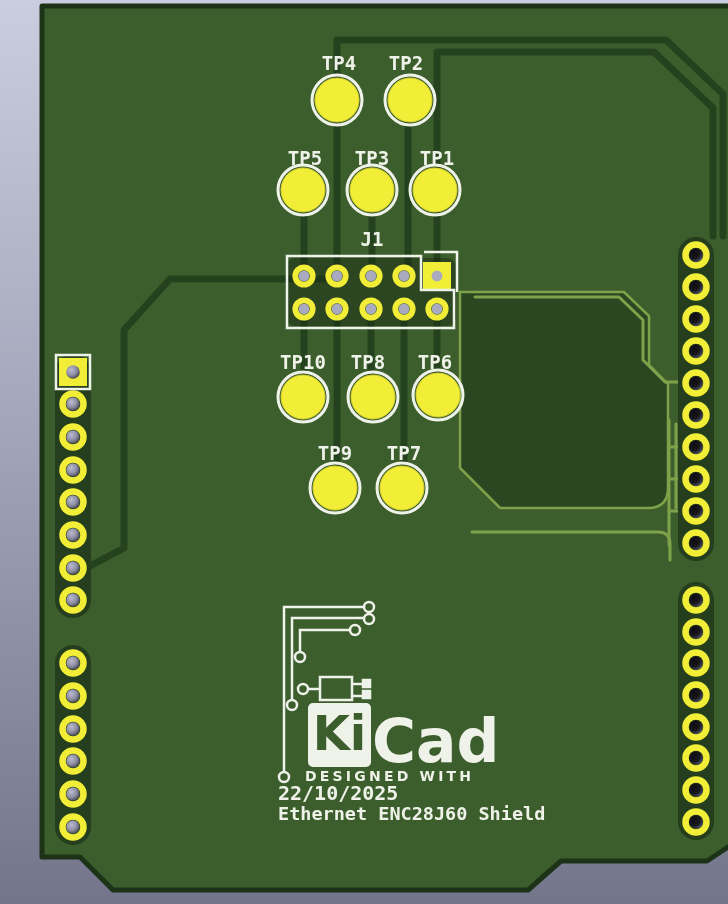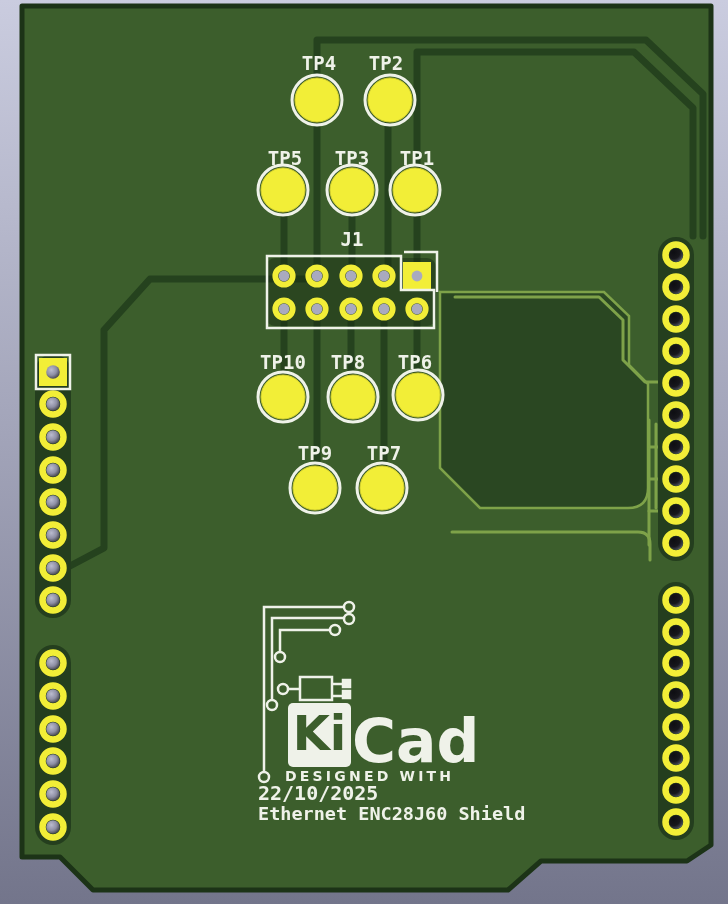--- a/index.html
+++ b/index.html
@@ -1,21 +1,21 @@
 <!DOCTYPE html>
 <html><head>
 <meta charset="utf-8">
 <style>
   html,body{margin:0;padding:0;}
   body{
     width:728px;height:904px;overflow:hidden;
     background:linear-gradient(#CACCDF 0%, #A2A4B9 48%, #73758B 100%);
     font-family:"DejaVu Sans", sans-serif;
   }
-  #stage{position:relative;width:600px;height:904px;}
+  #stage{position:relative;width:600px;height:904px;margin-left:20px;}
   svg{position:absolute;left:0;top:0;}
   text{user-select:none;}
   .silk-mono{font-family:"DejaVu Sans Mono", monospace;font-weight:bold;}
   .silk-sans{font-family:"DejaVu Sans", sans-serif;font-weight:bold;}
 </style>
 </head>
 <body>
 
 <div id="stage">
 <svg id="pcb" width="728" height="904" viewBox="0 0 728 904">

